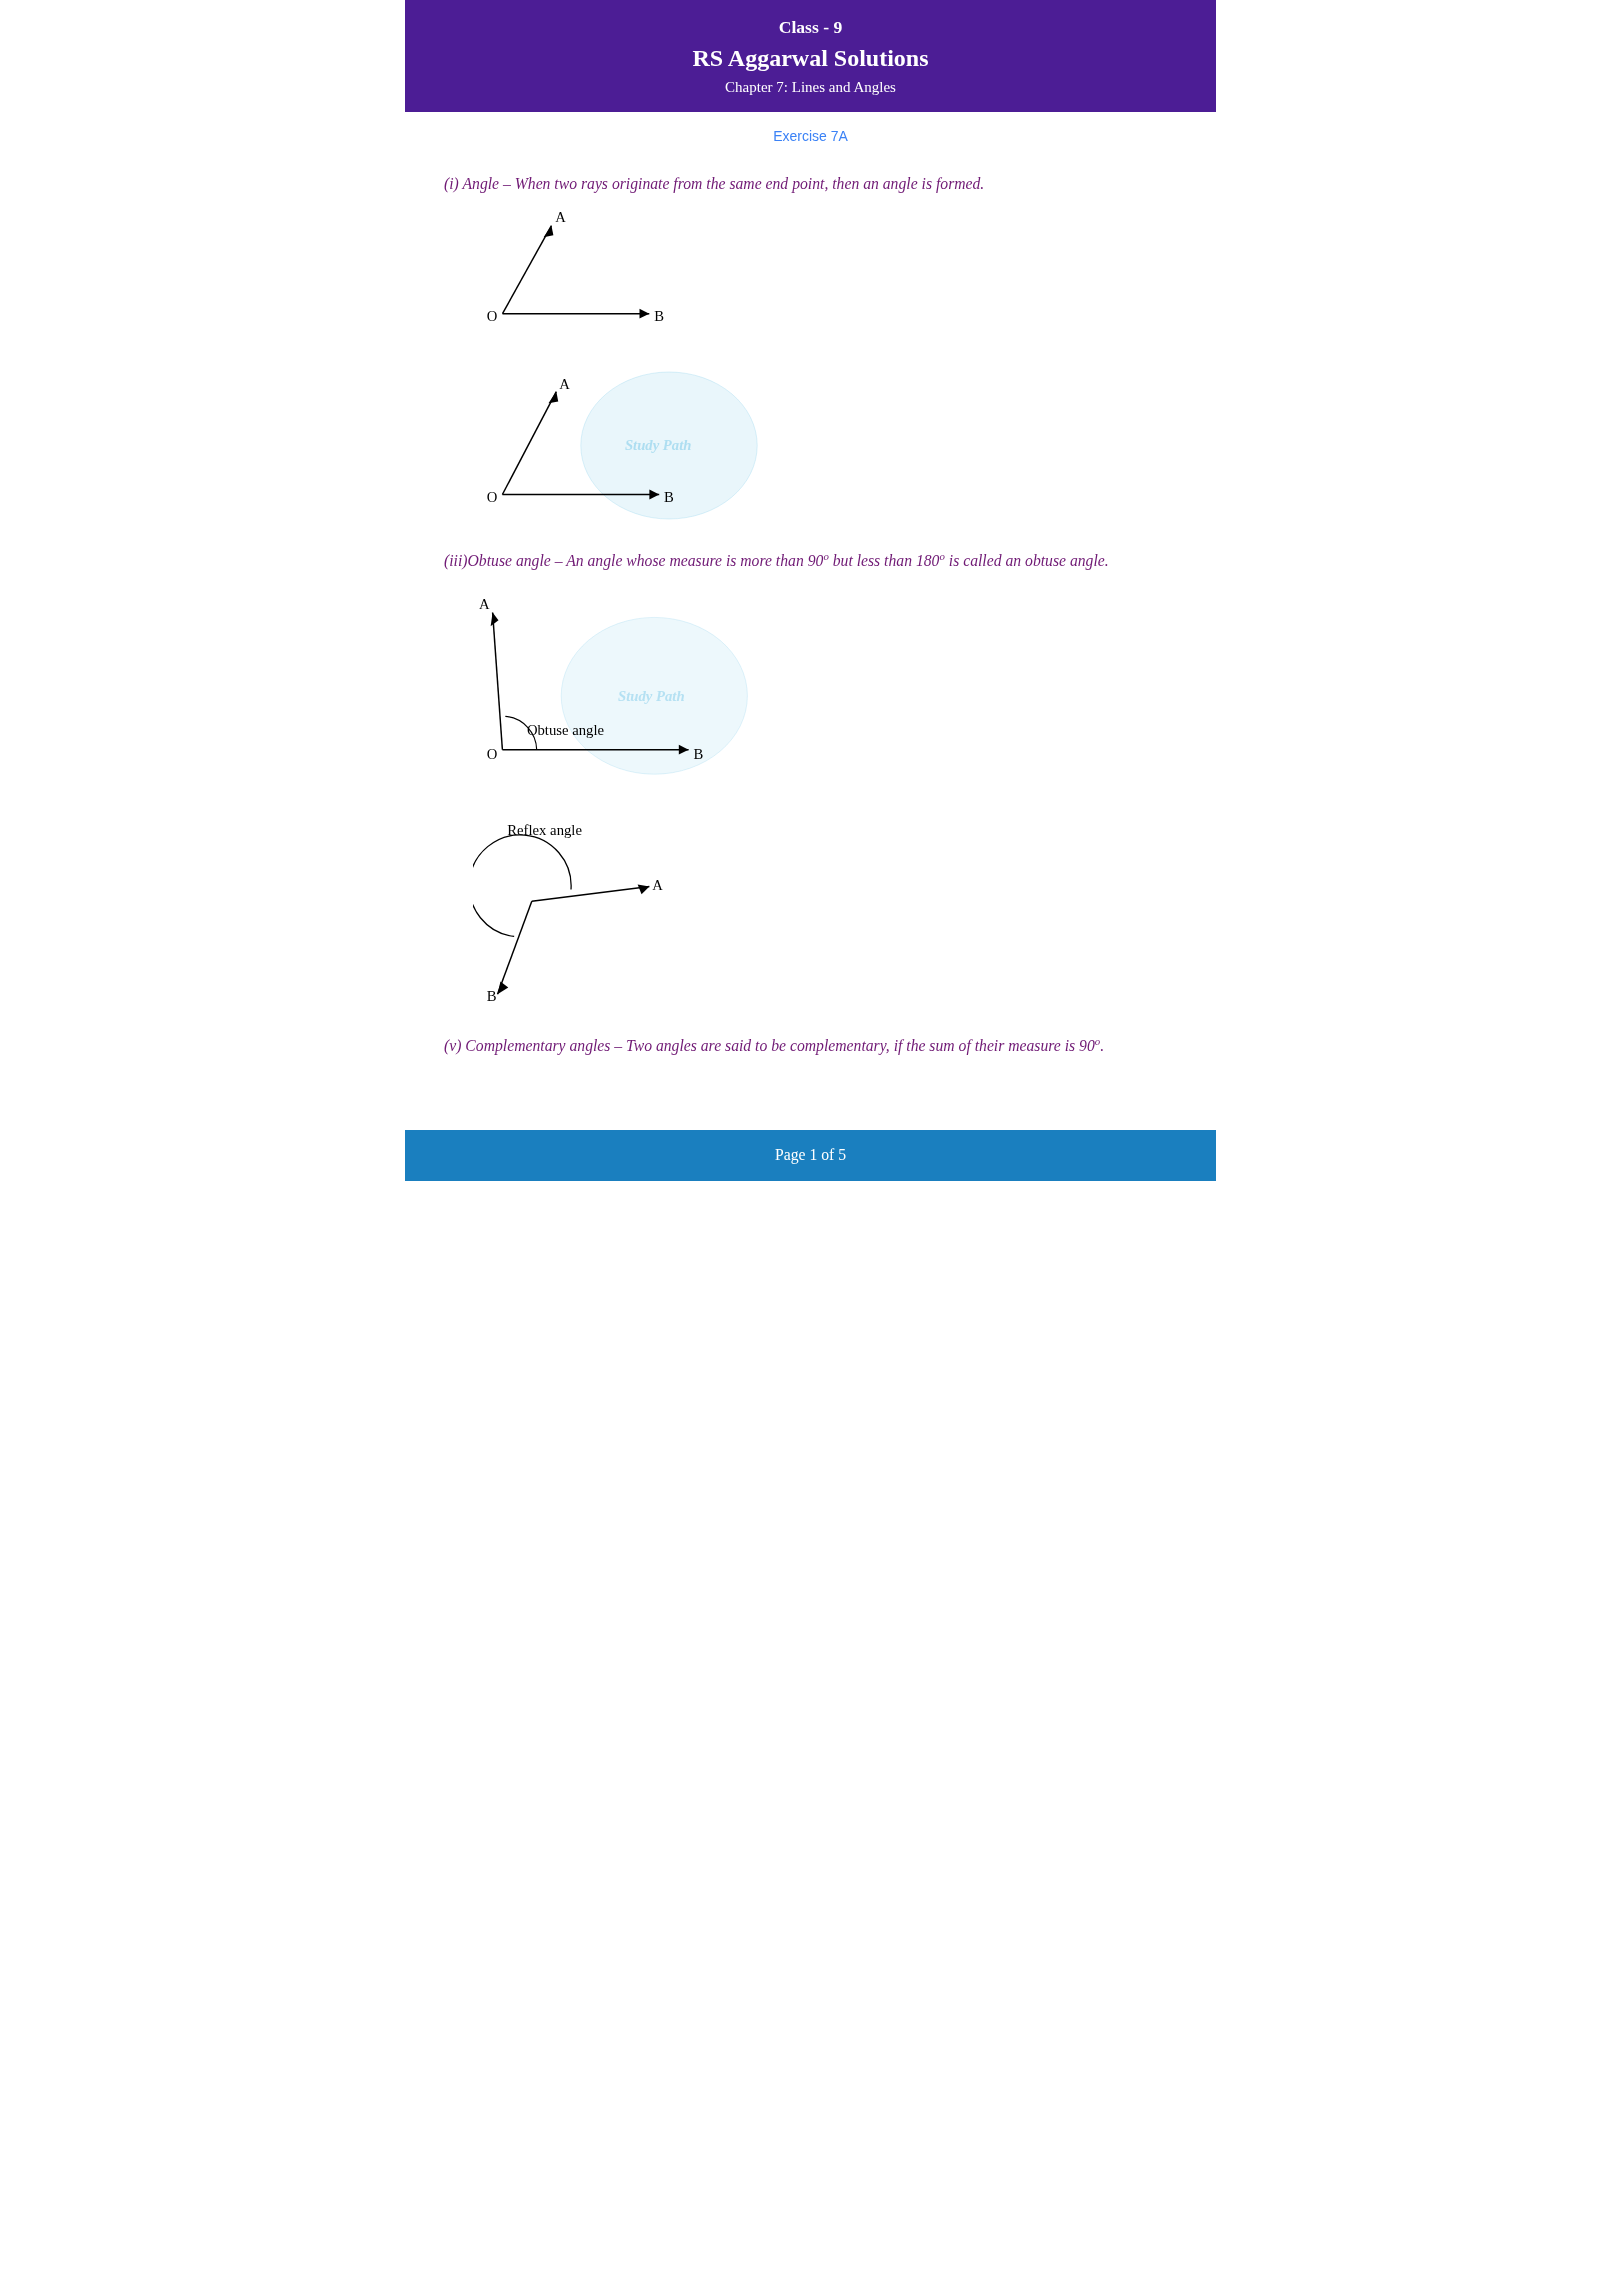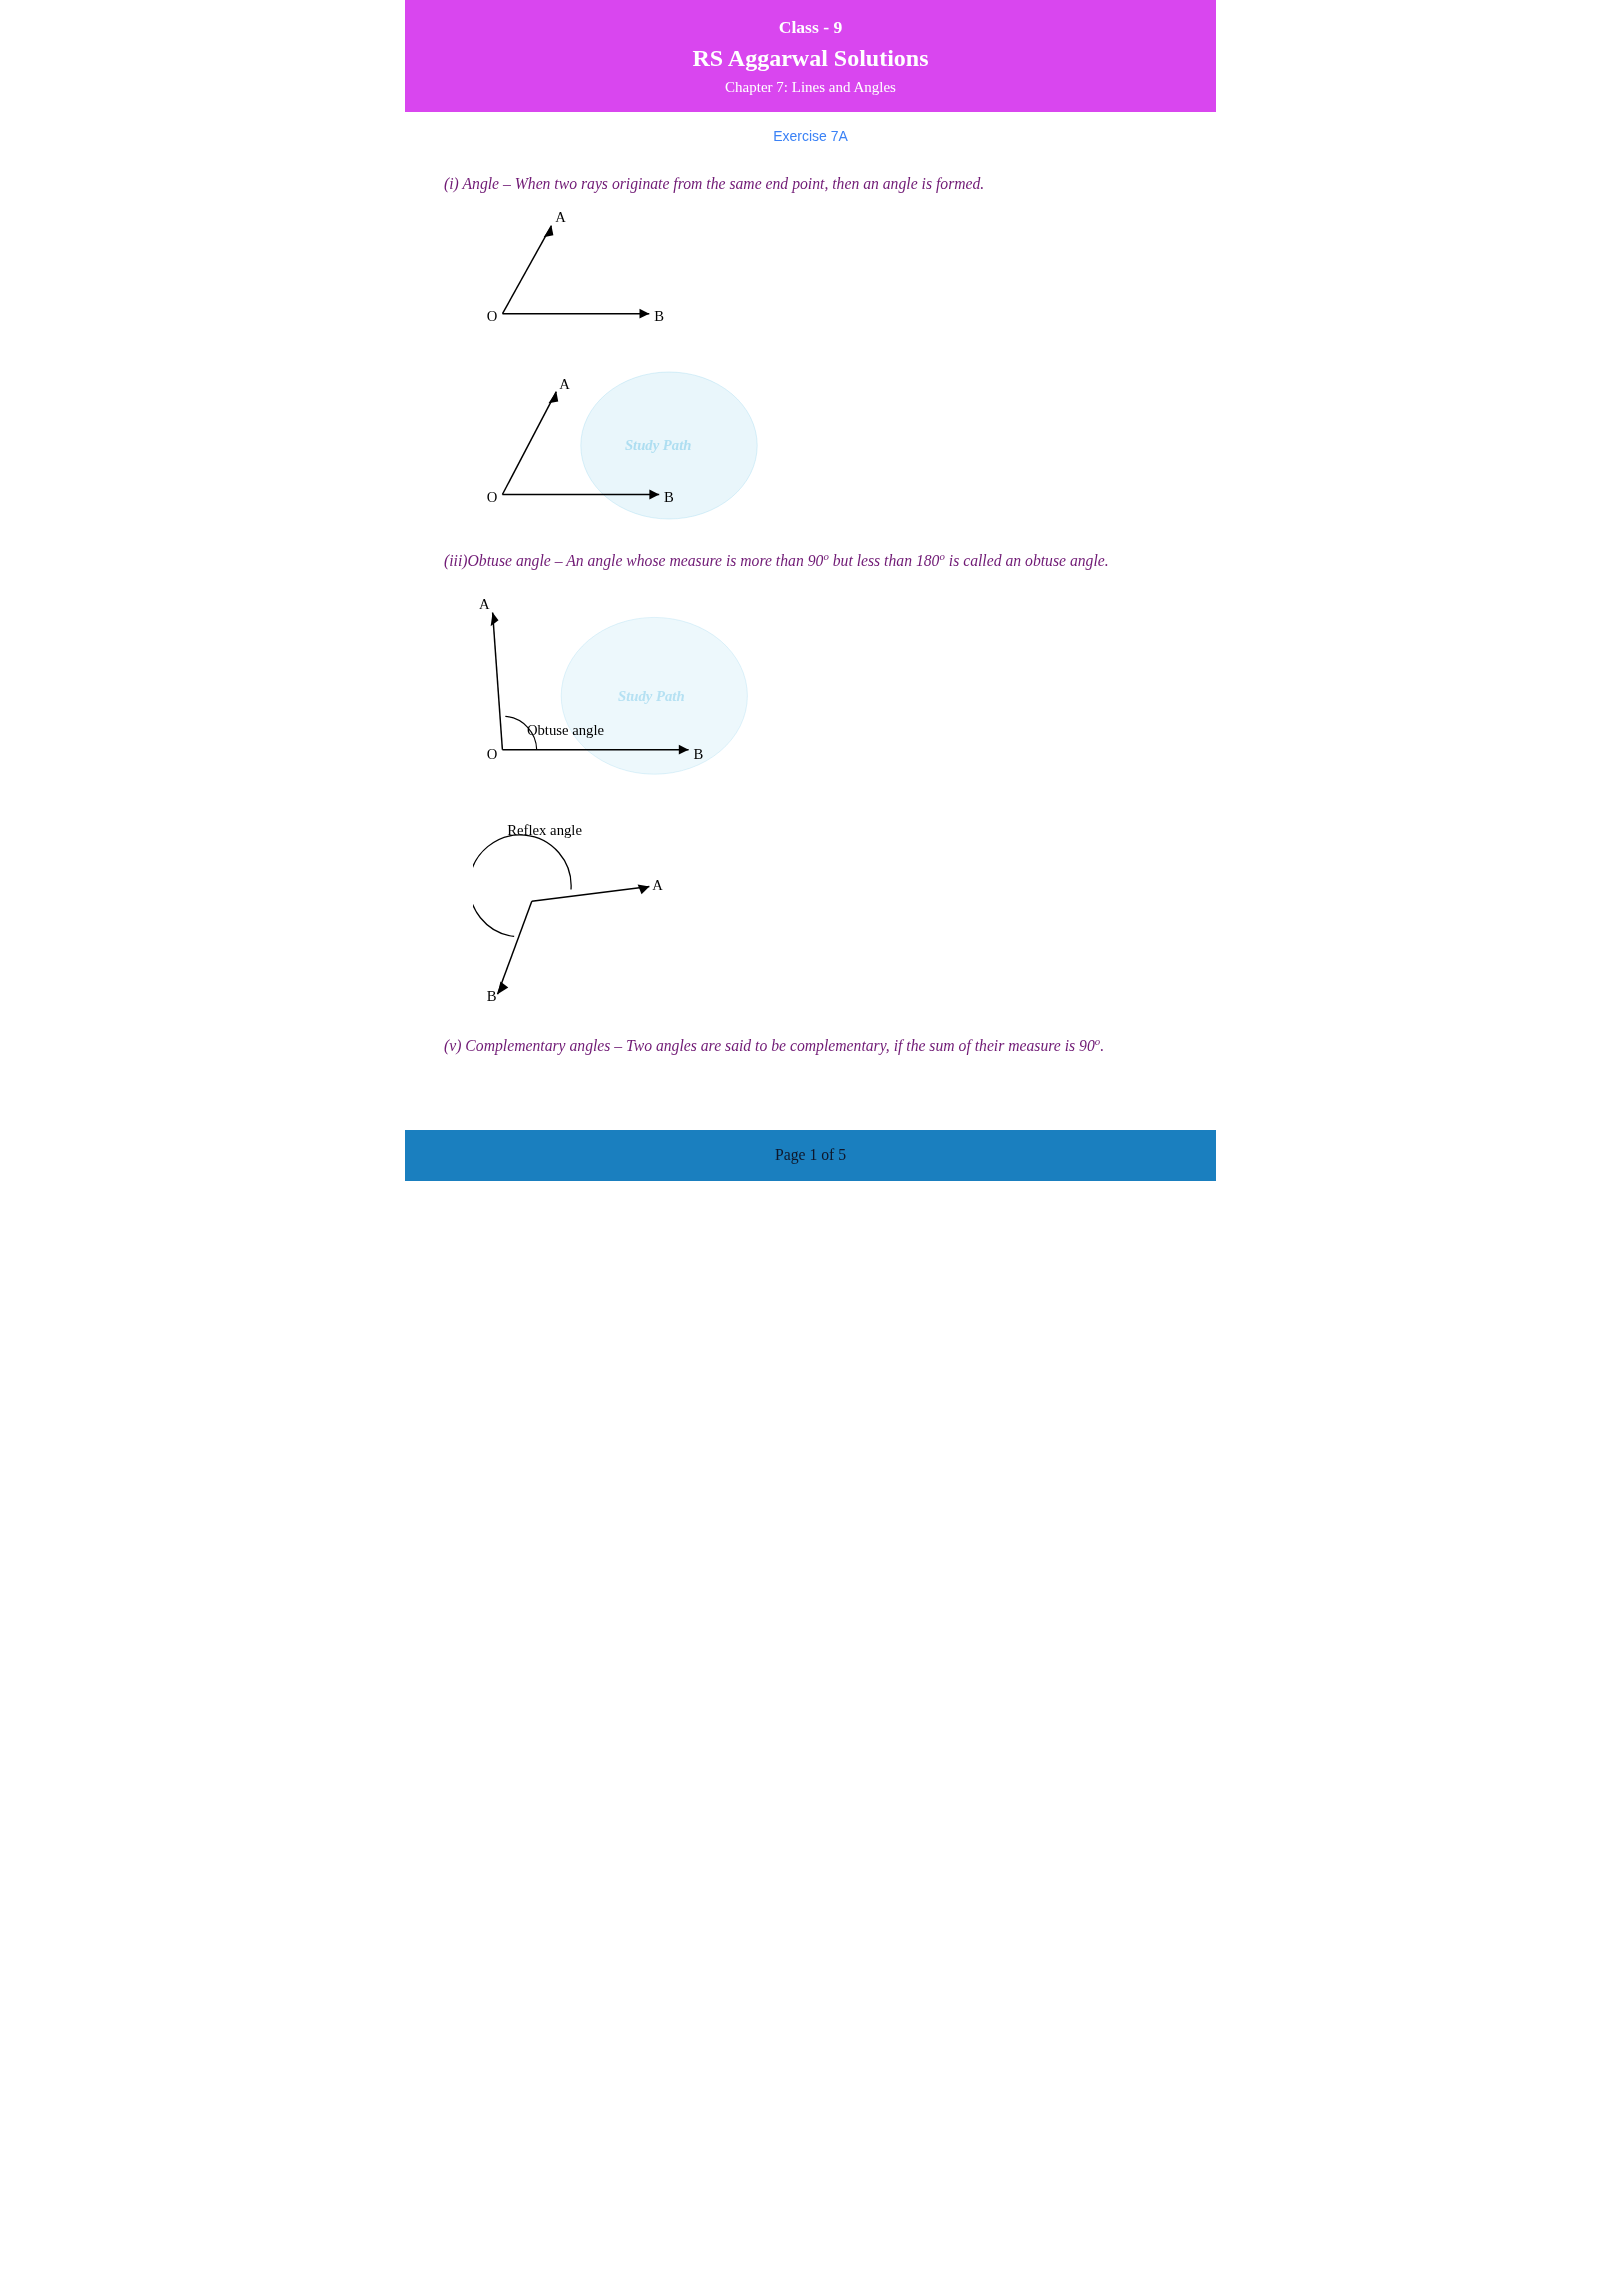--- a/index.html
+++ b/index.html
@@ -5,21 +5,21 @@
     * { margin: 0; padding: 0; box-sizing: border-box; }
     body {
       font-family: Georgia, 'Times New Roman', serif;
       background: #ffffff;
       width: 811px;
       margin: 0 auto;
       font-size: 15.7px;
       line-height: 1.5;
     }
     .header {
-      background: #d946ef;
+      background: #4c1d95;
       color: white;
       text-align: center;
       padding: 13.7px 19.6px;
     }
     .header-line1 { font-size: 17.6px; font-weight: bold; }
     .header-line2 { font-size: 24px; font-weight: bold; }
     .header-line3 { font-size: 15px; font-weight: normal; }
     .exercise-title {
       text-align: center;
       color: #3b82f6;
@@ -46,21 +46,21 @@
     }
     .diagram-container {
       margin: 9.8px 0 17.6px 29px;
     }
     svg text {
       font-family: Georgia, serif;
       font-size: 15px;
     }
     .footer {
       background: #1a7fbf;
-      color: #0f172a;
+      color: #ffffff;
       text-align: center;
       padding: 13.7px;
       font-size: 15.7px;
       margin-top: 29px;
     }
     sup { font-size: 10.8px; }
   </style>
 </head>
 <body>
 

